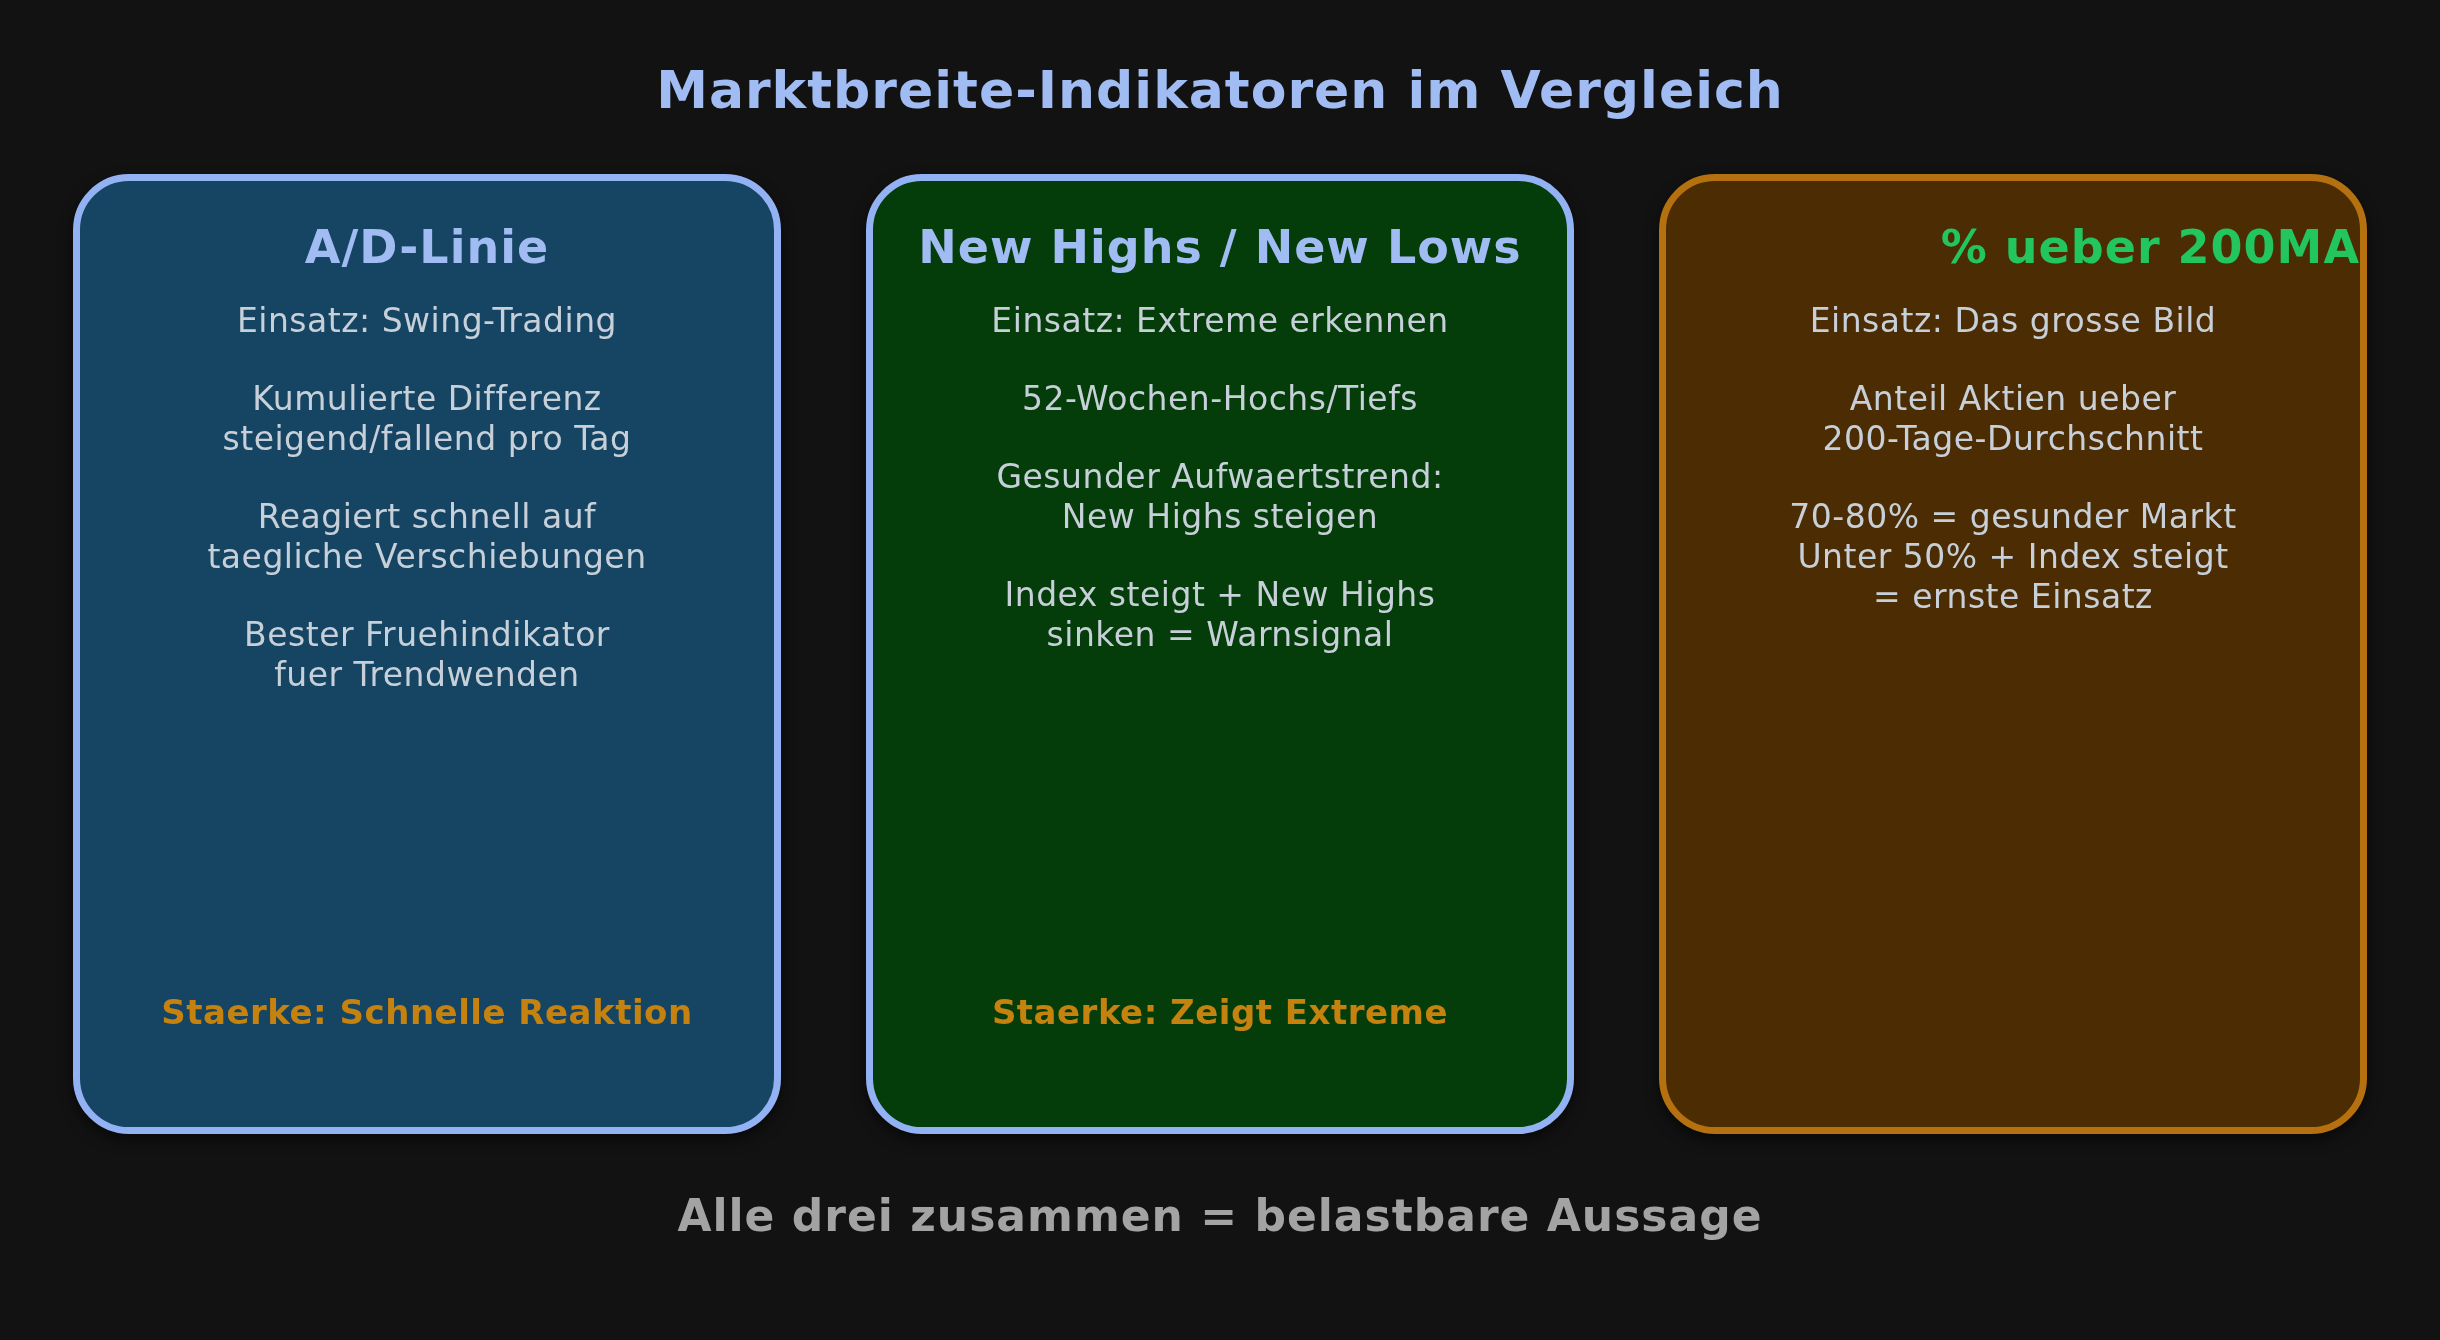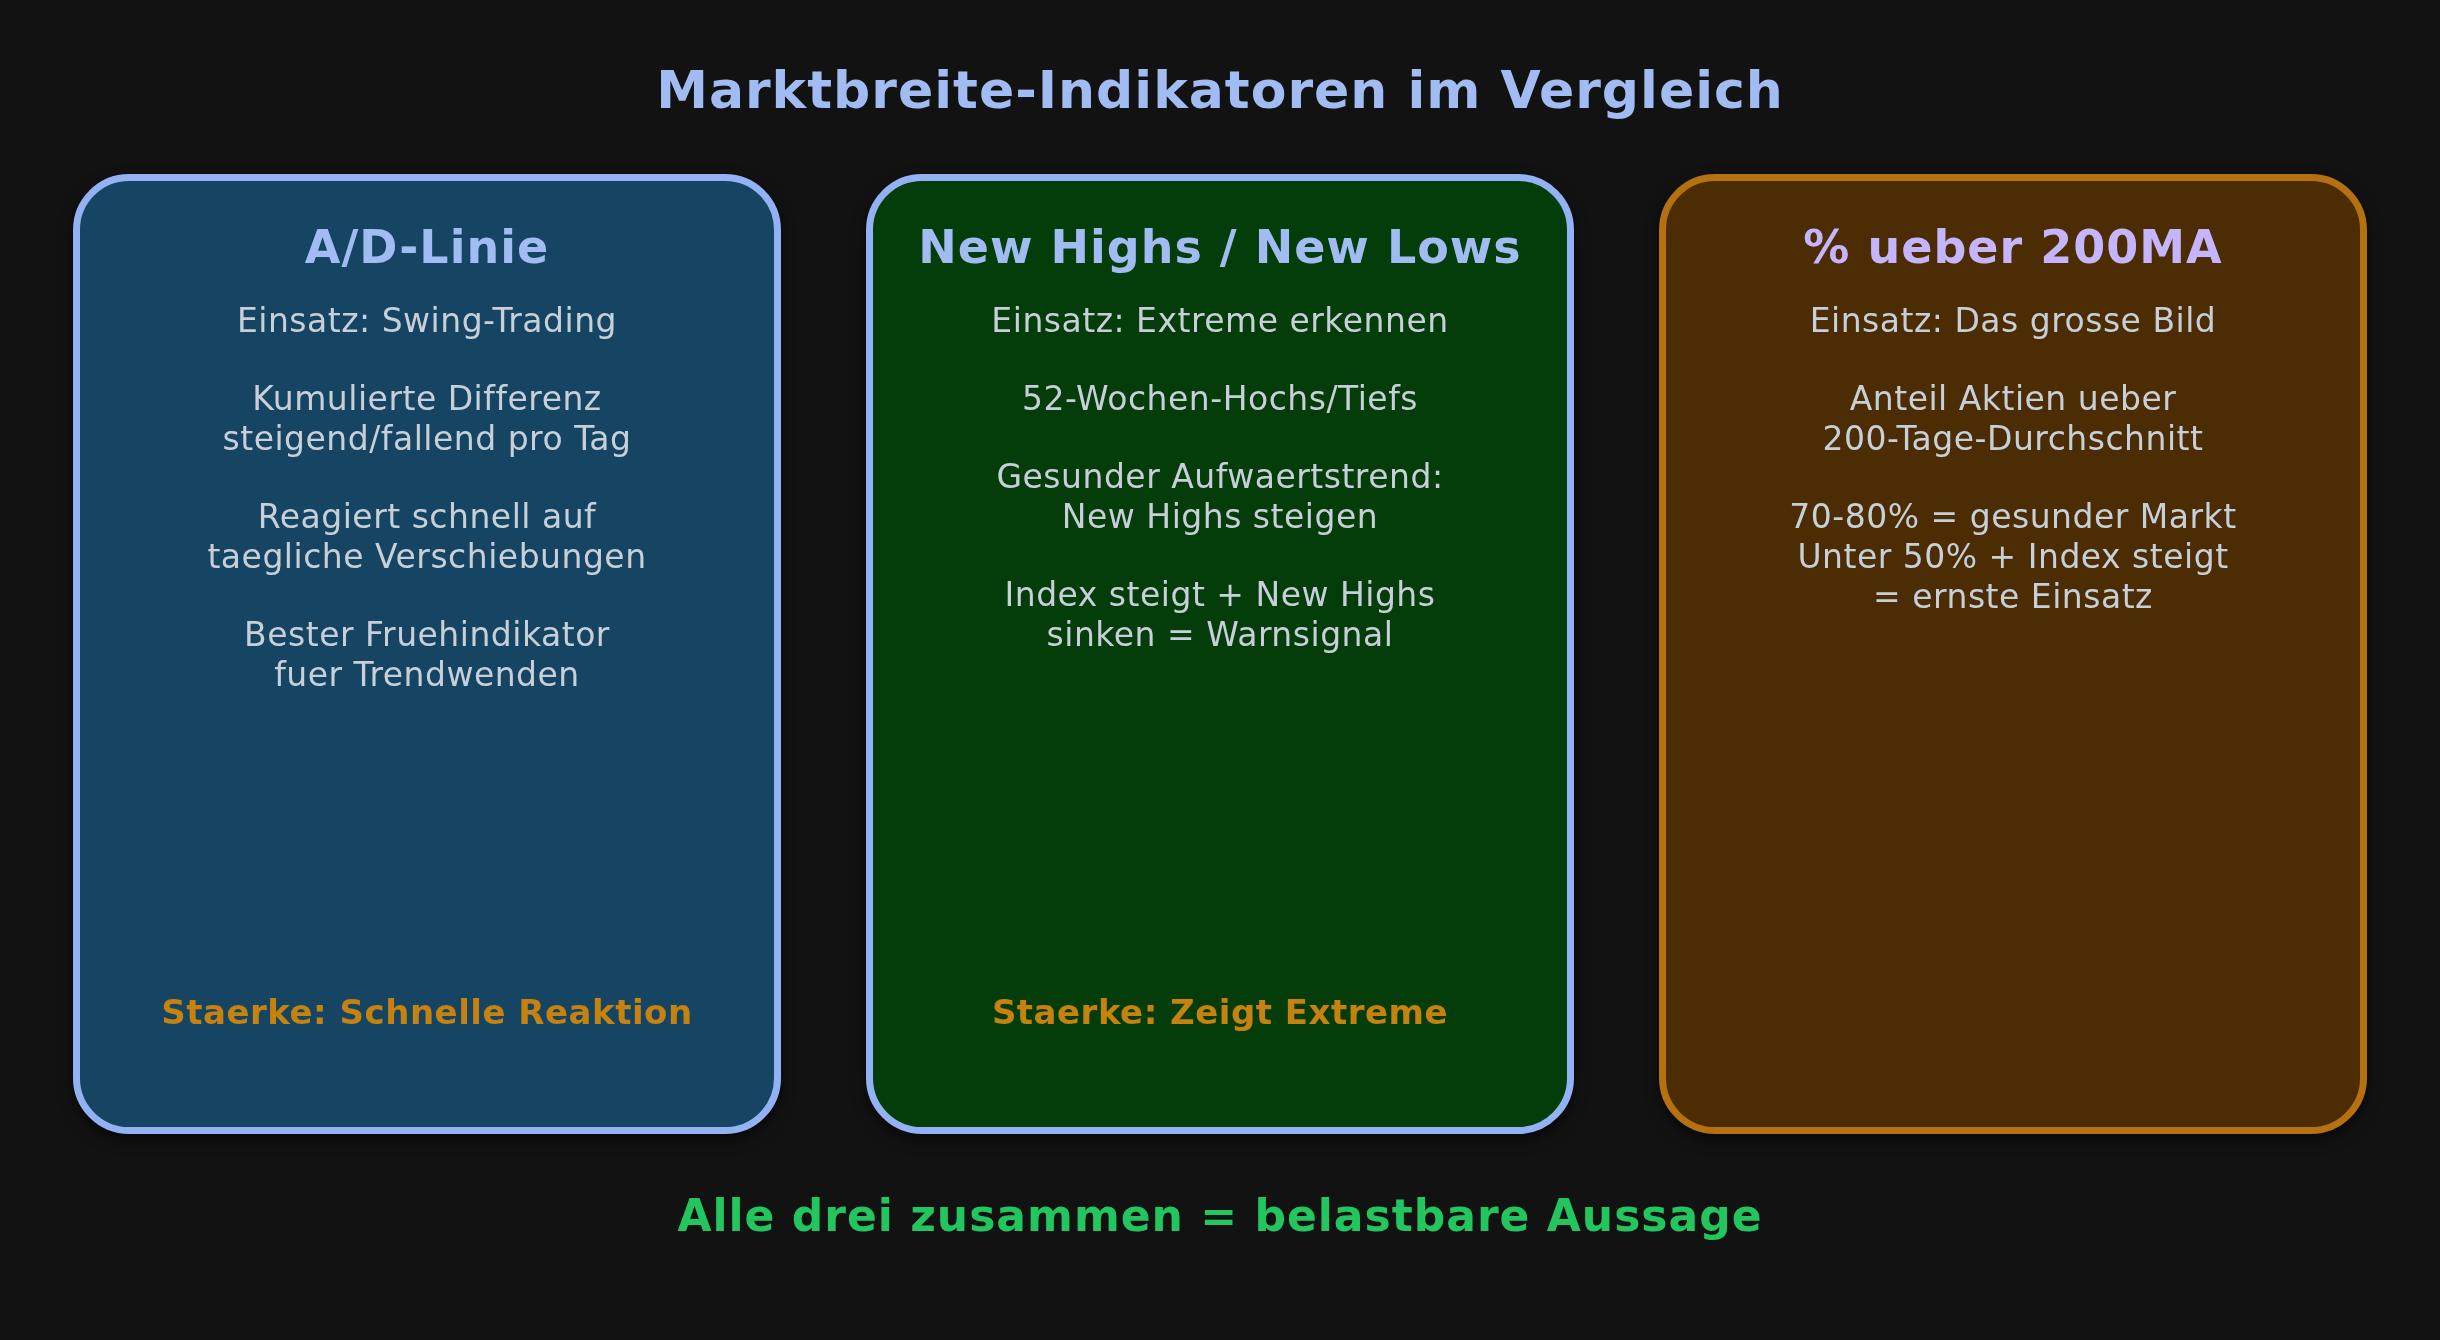--- a/index.html
+++ b/index.html
@@ -120,32 +120,32 @@
       </p>
       <p class="para">
         <span class="line">Index steigt + New Highs</span>
         <span class="line">sinken = Warnsignal</span>
       </p>
     </div>
     <div class="strength" style="color: rgb(197, 130, 15);">Staerke: Zeigt Extreme</div>
   </div>
 
   <div class="card" style="background-color: rgb(76, 44, 3); border-color: rgb(181, 112, 15);">
-    <div class="card-title" style="color: #c4b5fd;">% ueber 200MA</div>
+    <div class="card-title" style="color: #22c55e; text-align: right;">% ueber 200MA</div>
     <div class="card-body" style="color: rgb(199, 208, 217);">
       <p class="para">
         <span class="line">Einsatz: Das grosse Bild</span>
       </p>
       <p class="para">
         <span class="line">Anteil Aktien ueber</span>
         <span class="line">200-Tage-Durchschnitt</span>
       </p>
       <p class="para">
         <span class="line">70-80% = gesunder Markt</span>
         <span class="line">Unter 50% + Index steigt</span>
         <span class="line">= ernste Einsatz</span>
       </p>
     </div>
   </div>
 
 </div>
 
-<div class="footer-note" style="color: #22c55e;">Alle drei zusammen = belastbare Aussage</div>
+<div class="footer-note" style="color: #a3a3a3;">Alle drei zusammen = belastbare Aussage</div>
 
 </body></html>

